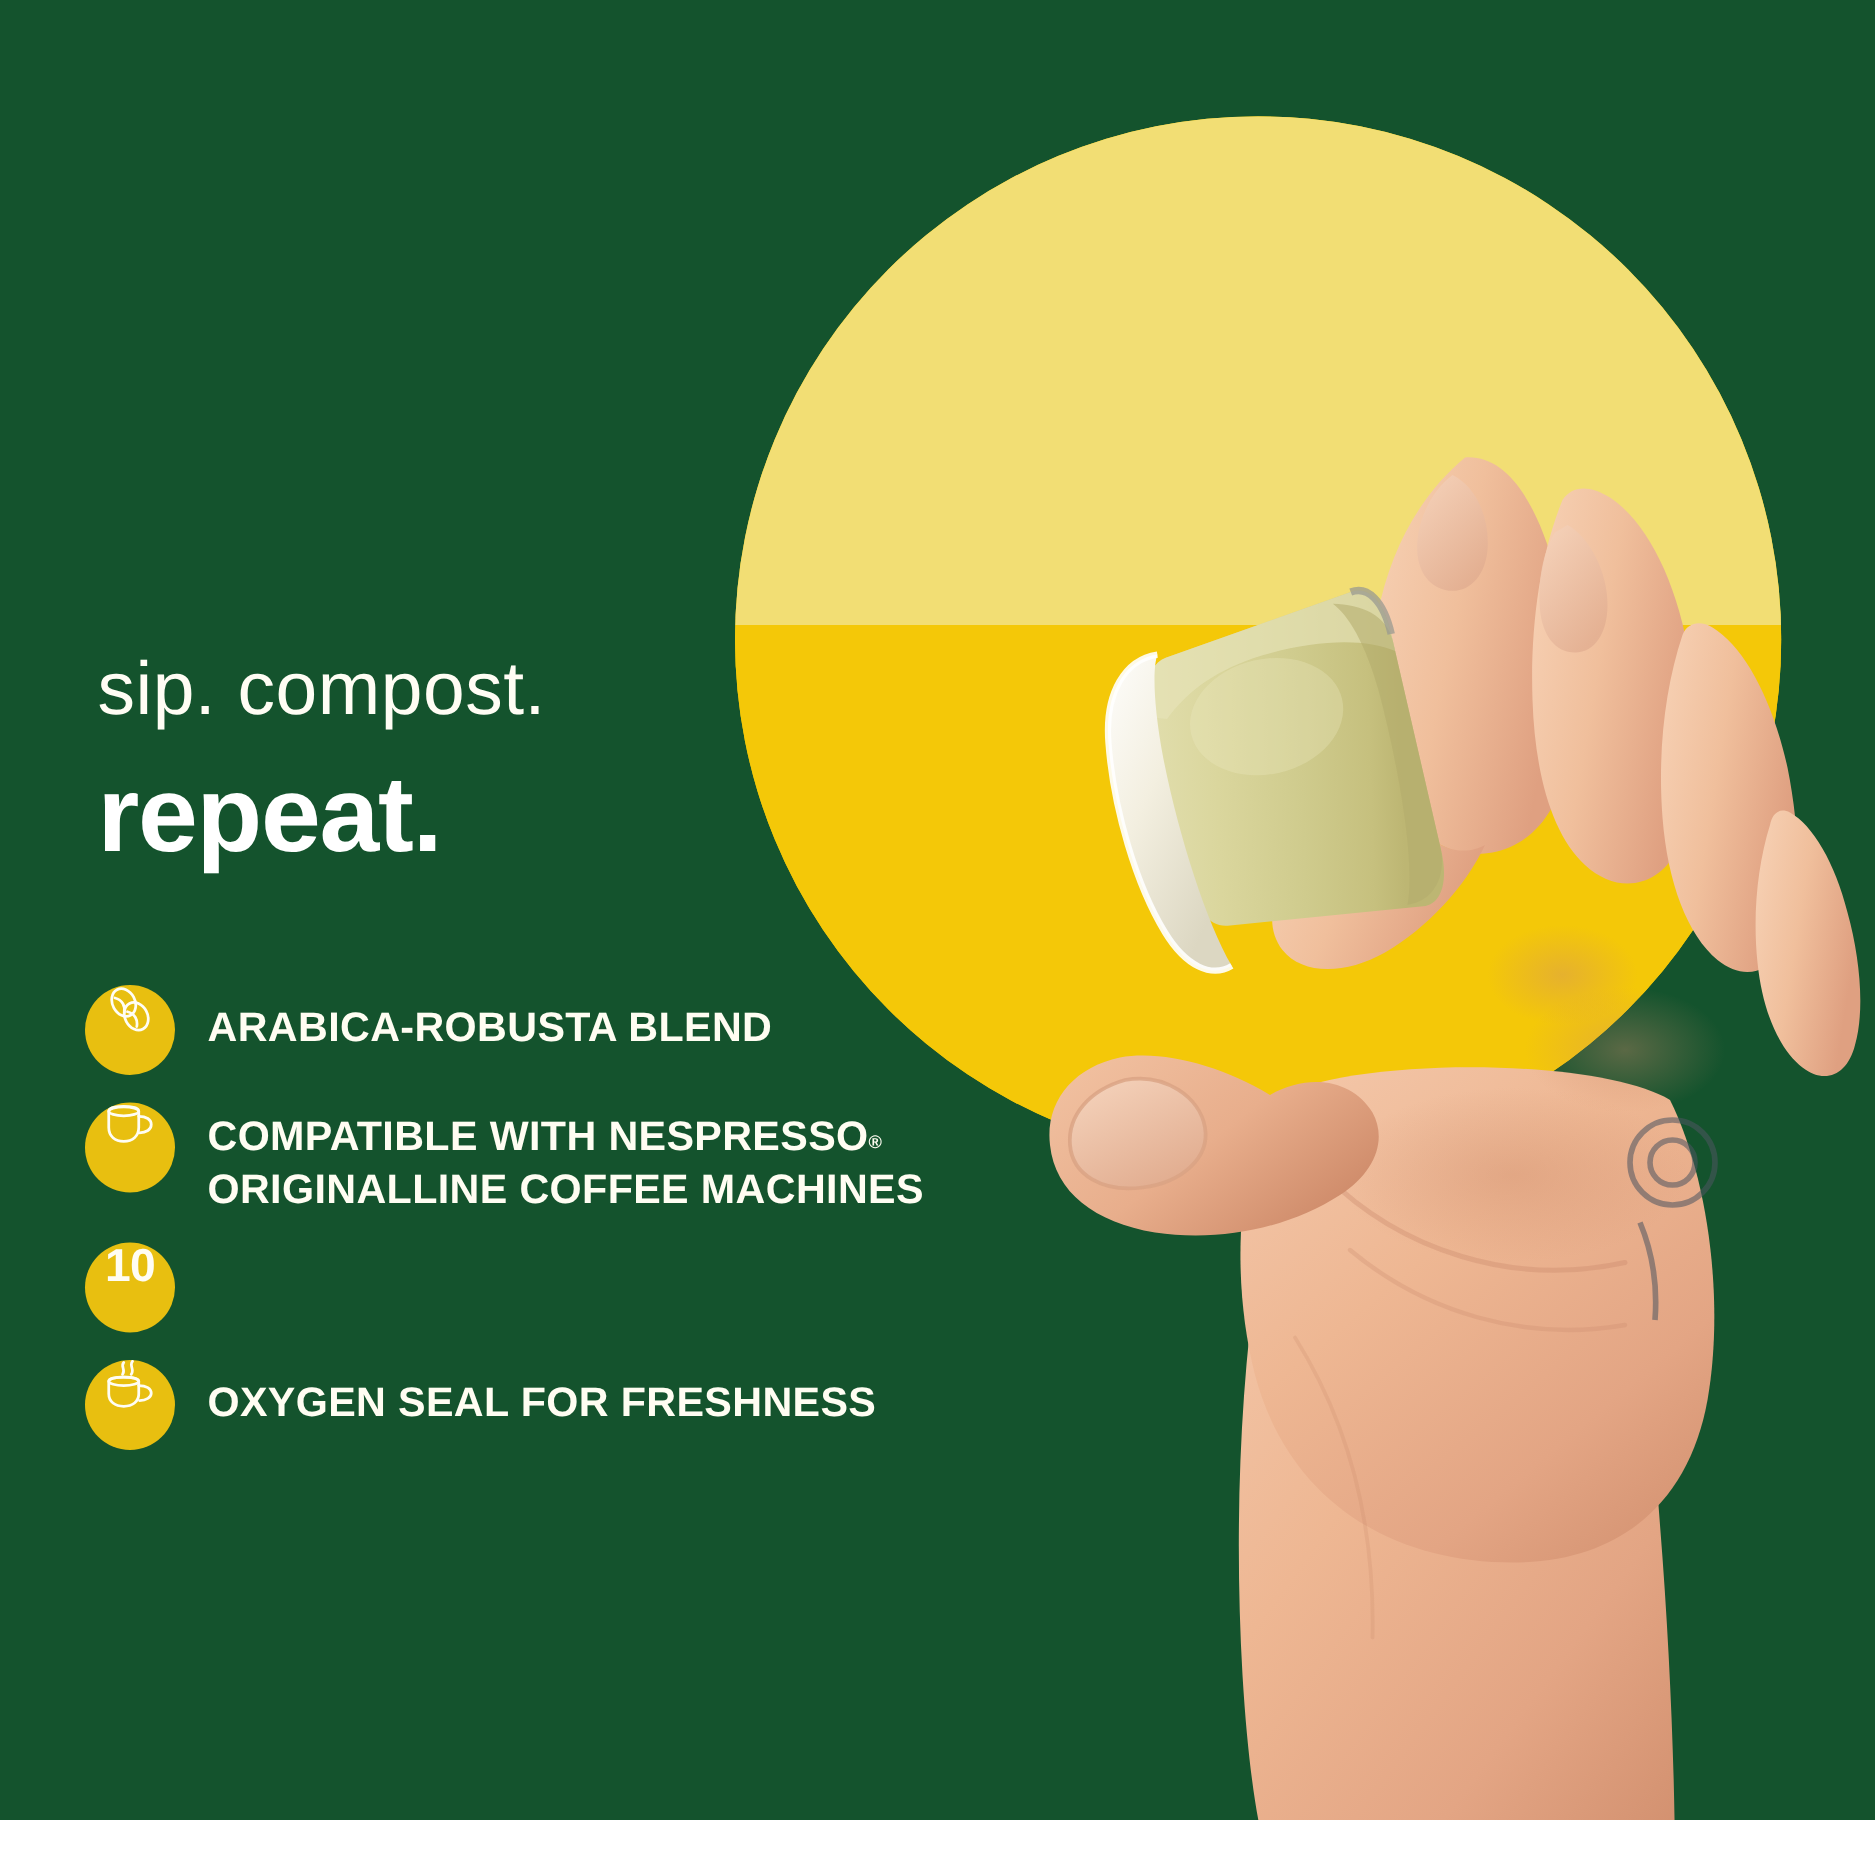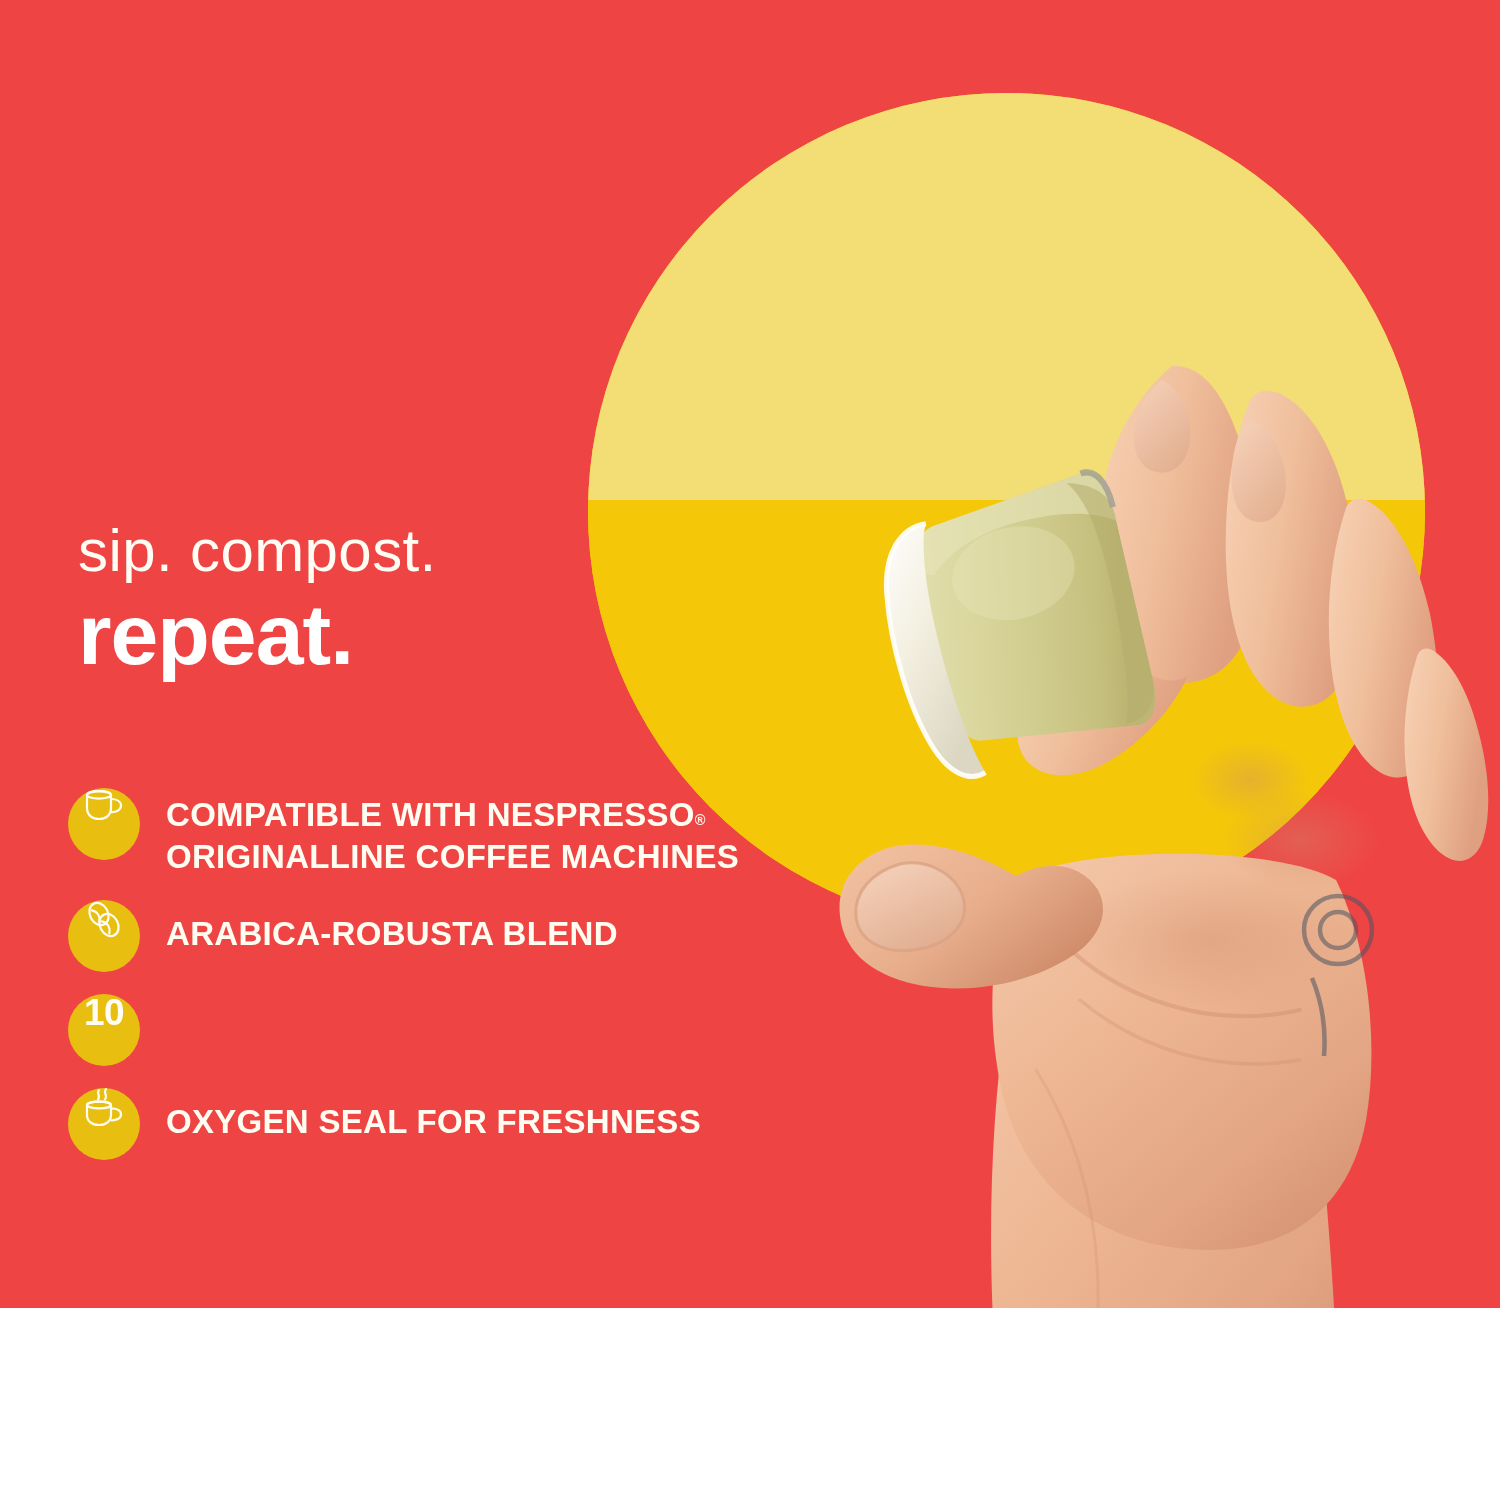--- a/index.html
+++ b/index.html
@@ -3,24 +3,24 @@
 <meta charset="utf-8">
 <style>
   html, body {
     margin: 0;
     padding: 0;
     background: #ffffff;
   }
   #stage {
     position: relative;
     width: 1500px;
-    height: 1308px;
+    height: 1456px;
     overflow: hidden;
     font-family: "Liberation Sans", sans-serif;
-    background: #ef4444;
+    background: #14532d;
   }
 
   
   .bg-circle {
     position: absolute;
     left: 588px;
     top: 93px;
     width: 837px;
     height: 837px;
     border-radius: 50%;
@@ -56,21 +56,21 @@
     letter-spacing: 0.4px;
     line-height: 1.0;
     white-space: nowrap;
   }
   .headline .line-bold {
     color: #ffffff;
     font-size: 86px;
     font-weight: bold;
     letter-spacing: -1px;
     line-height: 1.02;
-    margin-top: 10px;
+    margin-top: 28px;
     white-space: nowrap;
   }
 
   
   .features {
     position: absolute;
     left: 68px;
     top: 788px;
     width: 790px;
   }
@@ -267,41 +267,41 @@
 
   <div class="headline">
     <div class="line-light">sip. compost.</div>
     <div class="line-bold">repeat.</div>
   </div>
 
   <div class="features">
 
     <div class="feature-row">
       <div class="feature-badge">
-        <svg width="42" height="38" viewBox="0 0 42 38" fill="none" stroke="#FFFDF4" stroke-width="2.2" stroke-linecap="round" stroke-linejoin="round">
-          <path d="M4 7 C4 4.4 9 3 16 3 C23 3 28 4.4 28 7 L28 20 C28 27 23 31 16 31 C9 31 4 27 4 20 Z"></path>
-          <ellipse cx="16" cy="7" rx="12" ry="3.6"></ellipse>
-          <path d="M28 11 C34 11 38 13.6 38 17.6 C38 21.6 34 24.2 28.6 24.2"></path>
-        </svg>
-      </div>
-      <div class="feature-text multi">
-        <span>COMPATIBLE WITH NESPRESSO</span><sup>®</sup><span> ORIGINALLINE COFFEE MACHINES</span>
-      </div>
-    </div>
-
-    <div class="feature-row">
-      <div class="feature-badge">
         <svg width="40" height="40" viewBox="0 0 40 40" fill="none" stroke="#FFFDF4" stroke-width="2.2" stroke-linecap="round" stroke-linejoin="round">
           <ellipse cx="15" cy="14" rx="9" ry="11.5" transform="rotate(-28 15 14)"></ellipse>
           <path d="M10.5 7.5 C15 11.5 15 17 11.5 21.5" transform="rotate(-28 15 14)"></path>
           <ellipse cx="25" cy="25" rx="9" ry="11.5" transform="rotate(-28 25 25)"></ellipse>
           <path d="M20.5 18.5 C25 22.5 25 28 21.5 32.5" transform="rotate(-28 25 25)"></path>
         </svg>
       </div>
       <div class="feature-text">ARABICA-ROBUSTA BLEND</div>
+    </div>
+
+    <div class="feature-row">
+      <div class="feature-badge">
+        <svg width="42" height="38" viewBox="0 0 42 38" fill="none" stroke="#FFFDF4" stroke-width="2.2" stroke-linecap="round" stroke-linejoin="round">
+          <path d="M4 7 C4 4.4 9 3 16 3 C23 3 28 4.4 28 7 L28 20 C28 27 23 31 16 31 C9 31 4 27 4 20 Z"></path>
+          <ellipse cx="16" cy="7" rx="12" ry="3.6"></ellipse>
+          <path d="M28 11 C34 11 38 13.6 38 17.6 C38 21.6 34 24.2 28.6 24.2"></path>
+        </svg>
+      </div>
+      <div class="feature-text multi">
+        <span>COMPATIBLE WITH NESPRESSO</span><sup>®</sup><span> ORIGINALLINE COFFEE MACHINES</span>
+      </div>
     </div>
 
     <div class="feature-row">
       <div class="feature-badge">
         <span class="badge-num">10</span>
       </div>
     </div>
 
     <div class="feature-row">
       <div class="feature-badge">

